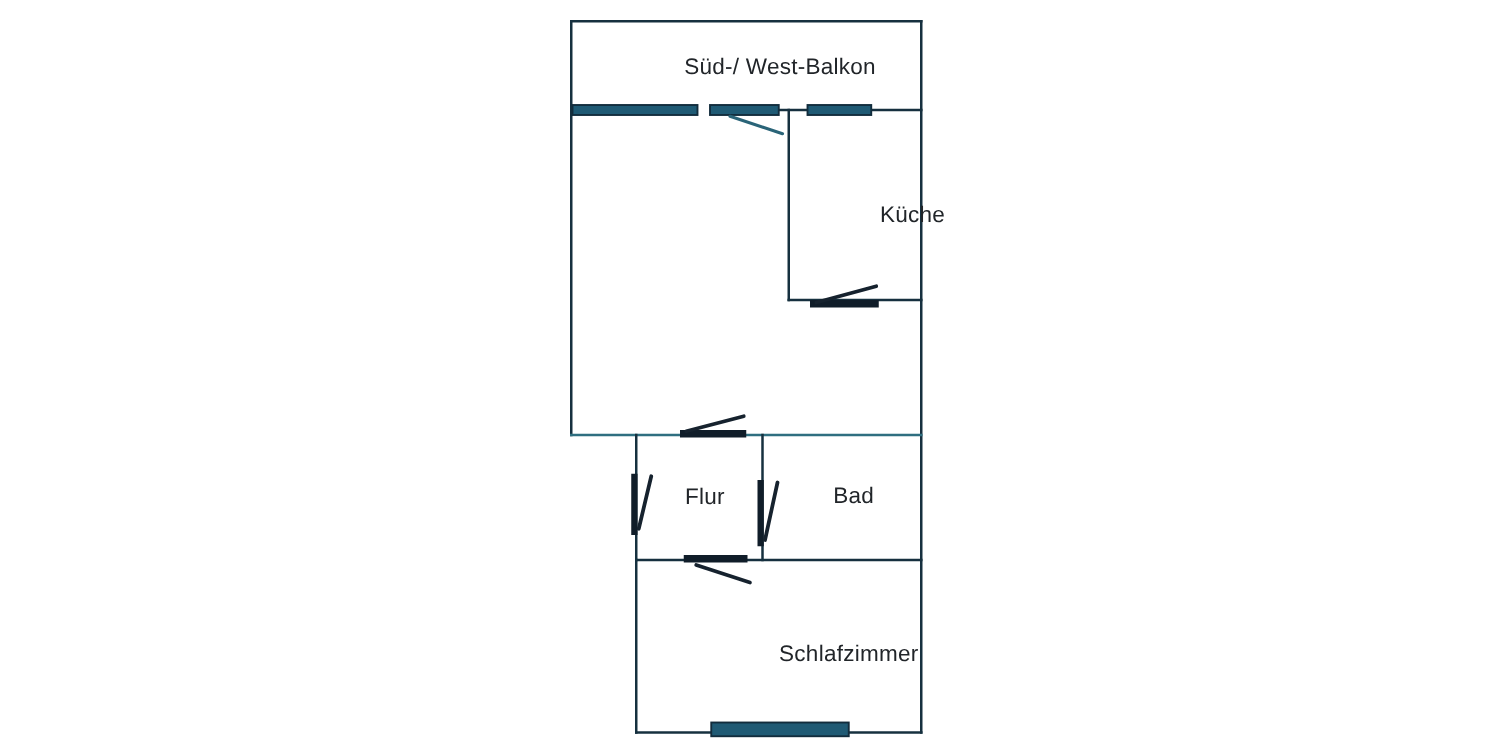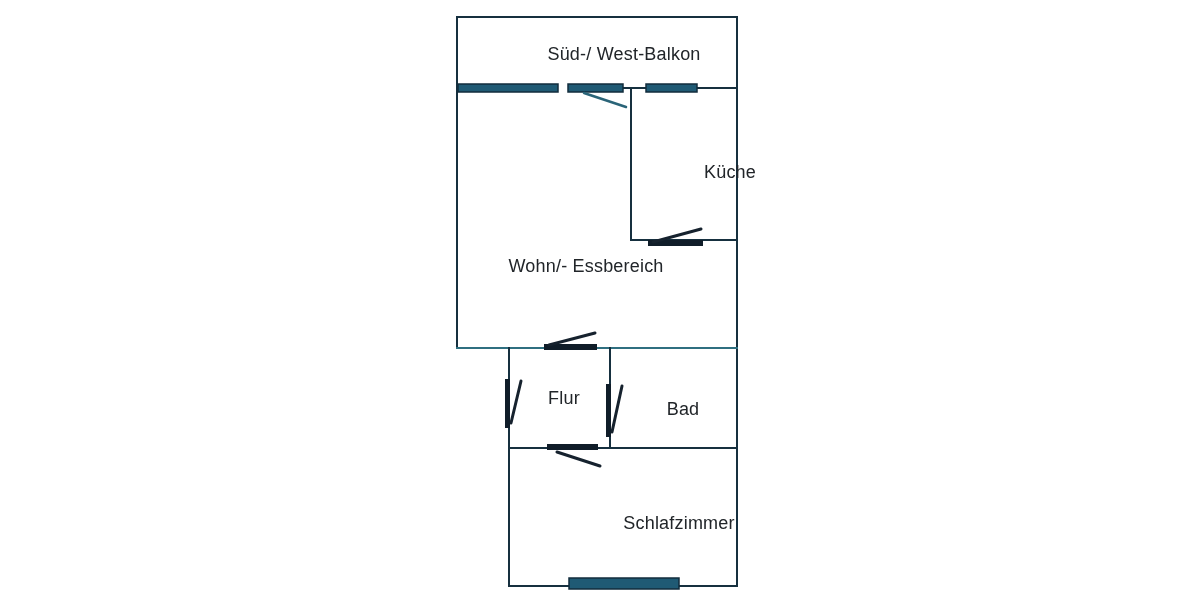--- a/index.html
+++ b/index.html
@@ -66,18 +66,17 @@
 
     <rect class="doorbar" x="606" y="384" width="5" height="53"></rect>
     <line class="swing" x1="622" y1="386" x2="612" y2="432"></line>
 
     <rect class="doorbar" x="547" y="444" width="51" height="6"></rect>
     <line class="swing" x1="557" y1="452" x2="600" y2="466"></line>
   </svg>
 
   <div class="room-label" style="left:624px;top:54px">Süd-/ West-Balkon</div>
   <div class="room-label" style="left:730px;top:172px">Küche</div>
-  <div class="room-label" style="left:586px;top:266px">Wohn/- Essbereich</div>
   <div class="room-label" style="left:564px;top:398px">Flur</div>
-  <div class="room-label" style="left:683px;top:409px">Bad</div>
+  <div class="room-label" style="left:683px;top:397px">Bad</div>
   <div class="room-label" style="left:679px;top:523px">Schlafzimmer</div>
 
 </div>
 
 </body></html>

